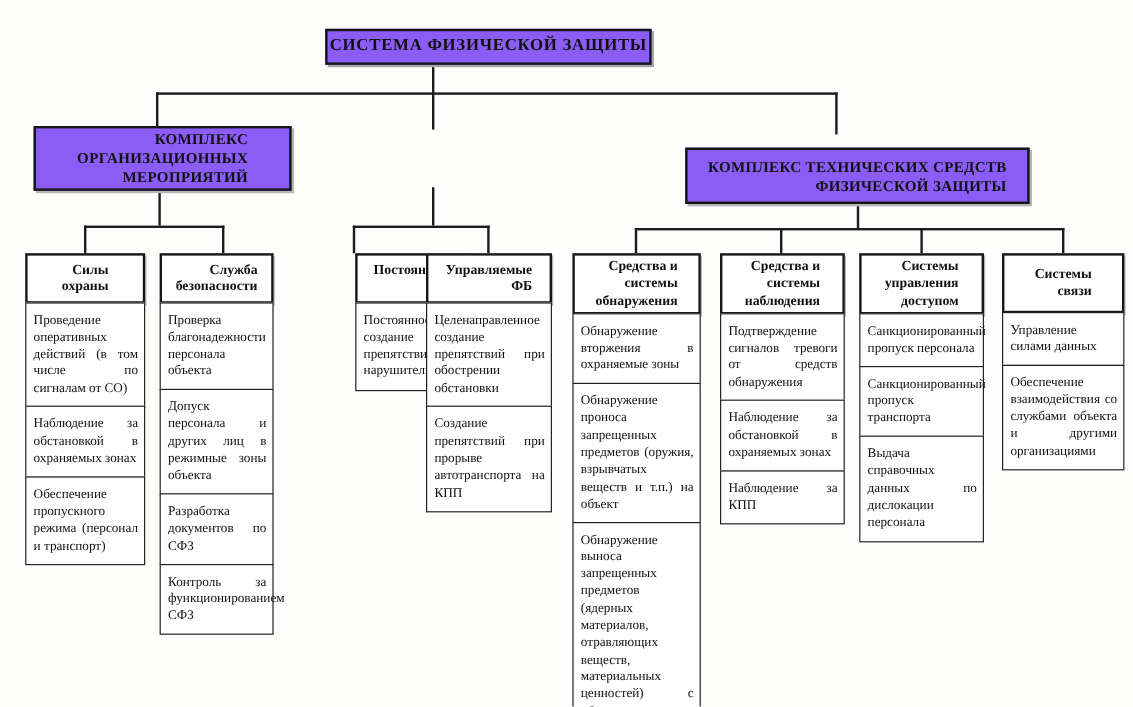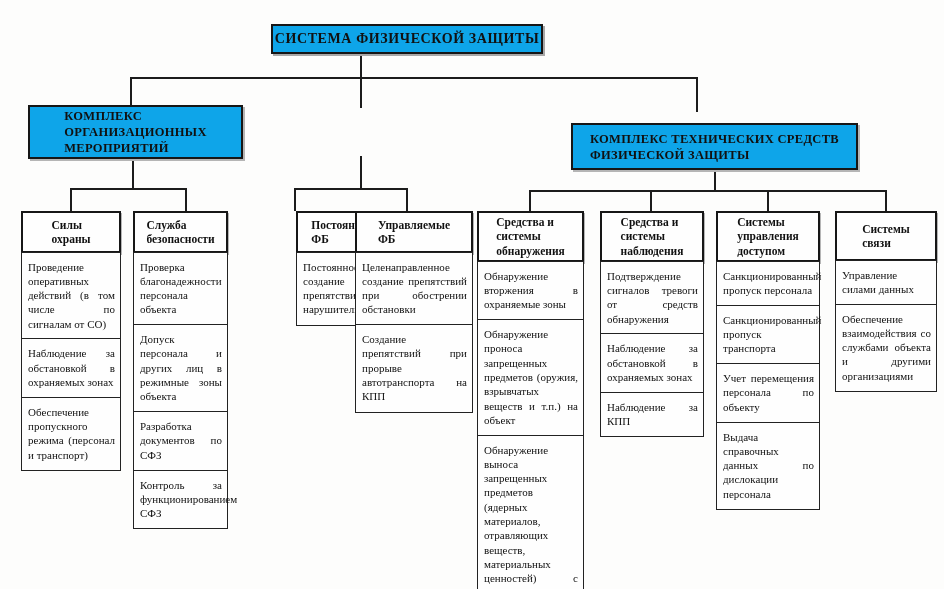--- a/index.html
+++ b/index.html
@@ -12,23 +12,23 @@
     overflow: hidden;
   }
   .vline, .hline { position: absolute; background: #1c1c1c; }
   .vline { width: 2px; }
   .hline { height: 2px; }
 
   .box {
     position: absolute;
     box-sizing: border-box;
     border: 2px solid #161616;
-    background: #0ea5e9;
+    background: #8b5cf6;
     display: flex; align-items: center; justify-content: center;
-    text-align: left;
+    text-align: right;
     font-weight: bold;
   }
   #title-box {
     font-size: 14px;
     letter-spacing: 0.6px;
     box-shadow: 2px 2px 0 #a8a8a8;
   }
   .group-box {
     font-size: 12.5px;
     line-height: 1.28;
@@ -38,21 +38,21 @@
   }
   .column {
     position: absolute;
     box-sizing: border-box;
   }
   .col-header {
     box-sizing: border-box;
     border: 2px solid #161616;
     background: #fefefe;
     display: flex; align-items: center; justify-content: center;
-    text-align: left;
+    text-align: right;
     font-weight: bold;
     font-size: 11.5px;
     line-height: 1.25;
     white-space: pre-line;
     box-shadow: 1px 2px 0 #b5b5b5;
     padding: 2px 1px;
   }
   .hdr-2 { min-height: 42px; }
   .hdr-3 { min-height: 50px; }
   .item {
@@ -119,21 +119,21 @@
     <div class="item">Разработка документов по СФЗ</div>
     <div class="item">Контроль за функционированием СФЗ</div>
   </div>
 
   <div class="column" style="left:248px; top:211px; width:95px;margin-left:48px;">
     <div class="col-header hdr-2">Постоянные
 ФБ</div>
     <div class="item">Постоянное создание препятствий нарушителю</div>
   </div>
 
-  <div class="column" style="left:355px; top:211px; width:118px;">
+  <div class="column" style="left:355px; top:211px; width:105px;">
     <div class="col-header hdr-2">Управляемые
 ФБ</div>
     <div class="item">Целенаправленное создание препятствий при обострении обстановки</div>
     <div class="item">Создание препятствий при прорыве автотранспорта на КПП</div>
   </div>
 
   <div class="column" style="left:477px; top:211px; width:107px;">
     <div class="col-header hdr-3">Средства и
 системы
 обнаружения</div>
@@ -150,21 +150,20 @@
     <div class="item">Наблюдение за обстановкой в охраняемых зонах</div>
     <div class="item">Наблюдение за КПП</div>
   </div>
 
   <div class="column" style="left:716px; top:211px; width:104px;">
     <div class="col-header hdr-3">Системы
 управления
 доступом</div>
     <div class="item">Санкционированный пропуск персонала</div>
     <div class="item">Санкционированный пропуск транспорта</div>
-    <div class="item">Учет перемещения персонала по объекту</div>
     <div class="item">Выдача справочных данных по дислокации персонала</div>
   </div>
 
   <div class="column" style="left:835px; top:211px; width:102px;">
     <div class="col-header hdr-3">Системы
 связи</div>
     <div class="item">Управление силами данных</div>
     <div class="item">Обеспечение взаимодействия со службами объекта и другими организациями</div>
   </div>
 

